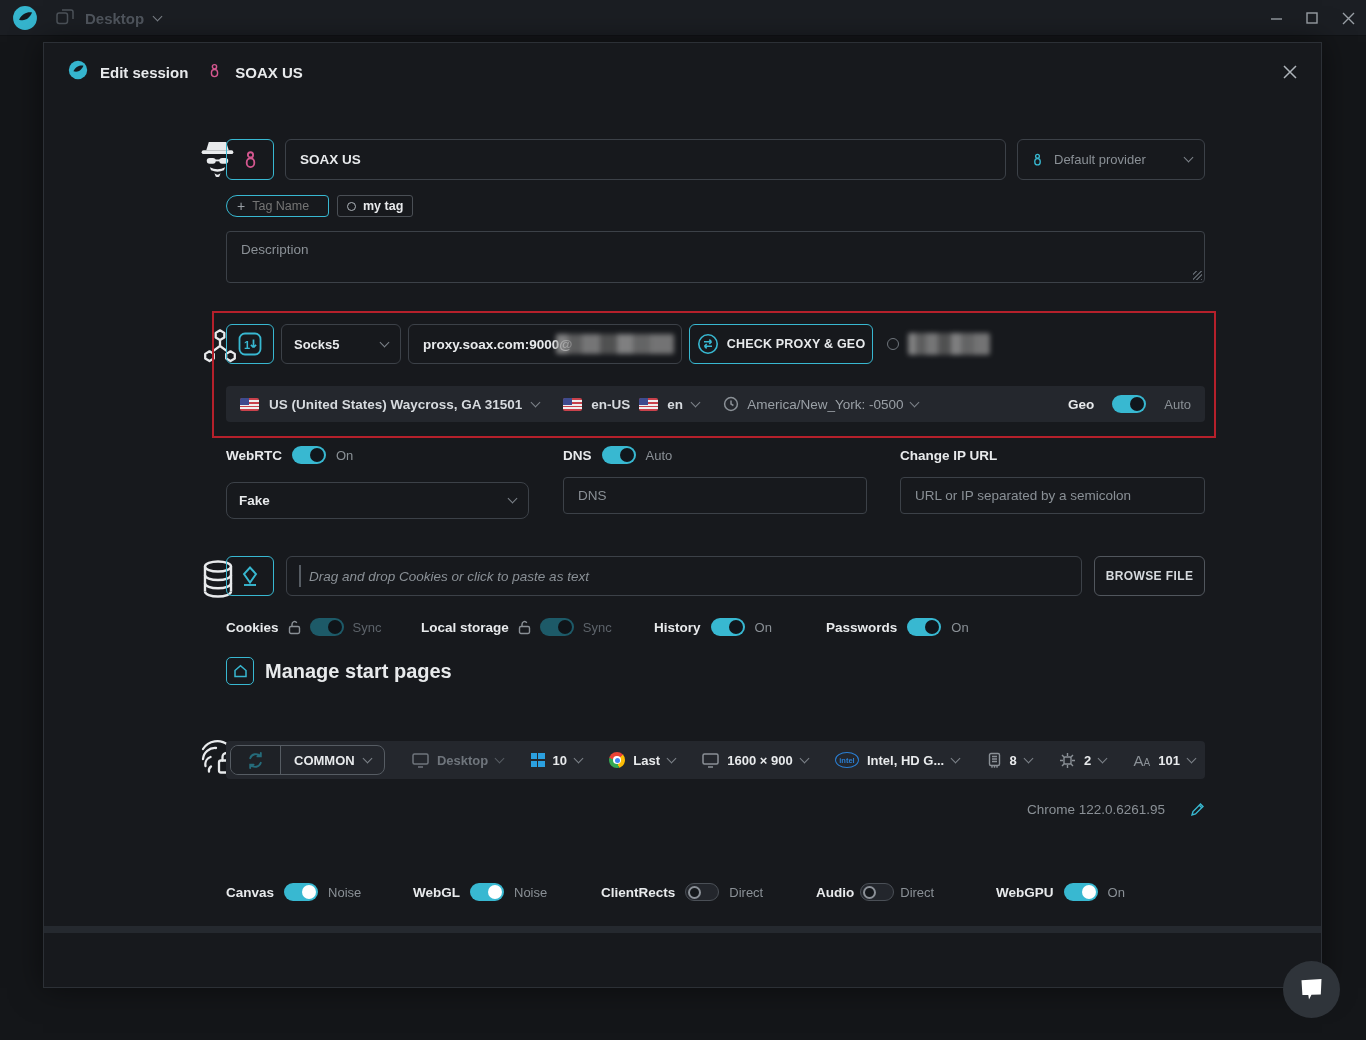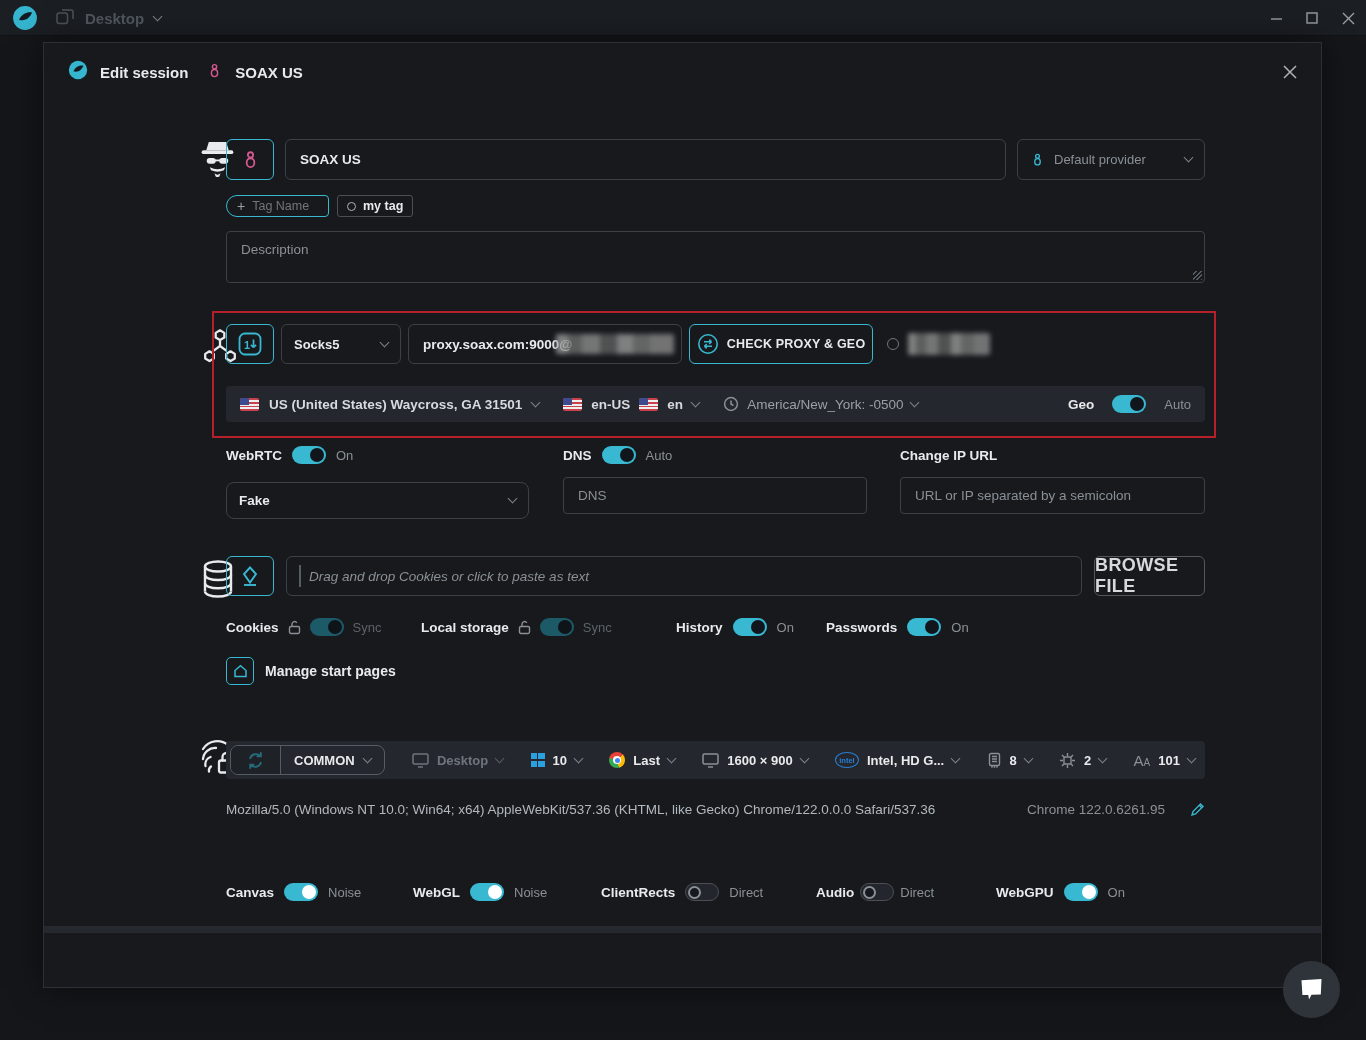--- a/index.html
+++ b/index.html
@@ -24,21 +24,21 @@
   .m-title{font-size:15px;font-weight:700;color:var(--text)}
   .m-close{position:absolute;right:16px;top:14px;width:30px;height:30px;display:flex;align-items:center;justify-content:center;color:#aeb4ba;font-size:19px;cursor:pointer}
 
   .sec-icon{position:absolute;color:var(--text)}
 
   .field{background:transparent;border:1px solid var(--border);border-radius:6px;color:var(--text);font-size:13.5px;font-weight:700;padding:0 14px;outline:none;width:100%;height:100%}
   .field::placeholder{color:var(--muted);font-weight:400}
   .field.italic::placeholder{font-style:italic}
   textarea.field{padding:10px 14px;resize:none;font-weight:400}
   .btn-acc{border:1.5px solid var(--accent);border-radius:6px;background:transparent;display:flex;align-items:center;justify-content:center;cursor:pointer}
-  .btn-gray{border:1px solid #51565d;border-radius:5px;background:transparent;display:flex;align-items:center;justify-content:center;color:#d6dade;font-size:18px;font-weight:700;letter-spacing:.4px;cursor:pointer}
+  .btn-gray{border:1px solid #51565d;border-radius:5px;background:transparent;display:flex;align-items:center;justify-content:center;color:#d6dade;font-size:12px;font-weight:700;letter-spacing:.4px;cursor:pointer}
   .dd{border:1px solid var(--border);border-radius:6px;display:flex;align-items:center;padding:0 12px;gap:9px;cursor:pointer}
   .dd-lbl{font-weight:700;color:var(--text);font-size:13px}
   .chv{width:7px;height:7px;border-right:1.7px solid #7d838a;border-bottom:1.7px solid #7d838a;transform:rotate(45deg);margin-top:-4px;flex:none}
   .blabel{font-weight:700;font-size:13.5px;color:var(--text)}
   .muted{color:var(--muted);font-size:13px}
 
   
   .tg{width:34px;height:18px;border-radius:9px;position:relative;display:inline-block;flex:none;cursor:pointer}
   .tg .knob{position:absolute;top:2px;width:14px;height:14px;border-radius:50%}
   .tg.on{background:var(--accent)}
@@ -354,21 +354,21 @@
         <span class="blabel">Local storage</span>
         <svg width="13" height="15" viewBox="0 0 13 15" fill="none" stroke="#8a9096" stroke-width="1.4">
             <rect x="1.5" y="6.5" width="10" height="7" rx="1.4"></rect>
             <path d="M4 6.5 V4.2 a2.6 2.6 0 0 1 4.8-1.4"></path>
           </svg>
         <span class="tg dim">
             <span class="knob"></span>
           </span>
         <span class="muted" style="color:#5d636a">Sync</span>
       </div>
-      <div class="row abs" style="left:450px;top:0;gap:10px">
+      <div class="row abs" style="left:428px;top:0;gap:10px">
         <span class="blabel">History</span>
         <span class="tg on">
             <span class="knob"></span>
           </span>
         <span class="muted">On</span>
       </div>
       <div class="row abs" style="left:600px;top:0;gap:10px">
         <span class="blabel">Passwords</span>
         <span class="tg on">
             <span class="knob"></span>
@@ -376,21 +376,21 @@
         <span class="muted">On</span>
       </div>
     </div>
 
     <div class="row abs" style="left:0;top:101px;gap:11px;height:28px">
       <span class="btn-acc" style="width:28px;height:28px;border-width:1.4px;border-radius:5px">
         <svg width="15" height="14" viewBox="0 0 15 14" fill="none" stroke="#38b8d1" stroke-width="1.5">
             <path d="M2 6.5 L7.5 1.8 L13 6.5 V12.5 H2 Z"></path>
           </svg>
       </span>
-      <span style="font-weight:700;font-size:14px;color:var(--text)">Manage start pages</span>
+      <span style="font-weight:700;font-size:20px;color:var(--text)">Manage start pages</span>
     </div>
   </div>
 
   <div class="abs" style="left:182px;top:698px;width:979px">
     <div class="fp-bar" style="height:38px;width:979px">
       <div class="preset-box">
         <span class="preset-refresh">
           <svg width="19" height="19" viewBox="0 0 19 19" fill="none" stroke="#256b7a" stroke-width="1.9" stroke-linecap="round">
               <path d="M4.2 7.2 a6 6 0 0 1 10-2.2 M14.8 2 v3.4 h-3.4"></path>
               <path d="M14.8 11.8 a6 6 0 0 1-10 2.2 M4.2 17 v-3.4 h3.4"></path>
@@ -454,21 +454,20 @@
         <span class="chv"></span>
       </span>
       <span class="fp-item">
         <span class="icon-aa">A<small>A</small></span>
         <span class="fp-txt">101</span>
         <span class="chv"></span>
       </span>
     </div>
 
     <div class="row" style="margin-top:23px;width:979px">
-      <span style="color:#b2b8be;font-size:13.5px">Mozilla/5.0 (Windows NT 10.0; Win64; x64) AppleWebKit/537.36 (KHTML, like Gecko) Chrome/122.0.0.0 Safari/537.36</span>
       <span class="row" style="margin-left:auto;gap:25px">
         <span class="muted" style="font-size:13.5px">Chrome 122.0.6261.95</span>
         <svg width="15" height="15" viewBox="0 0 15 15" fill="none" stroke="#38b8d1" stroke-width="1.4">
             <path d="M2 13 l1-3.5 L10.5 2 L13 4.5 L5.5 12 Z M9.3 3.2 l2.5 2.5"></path>
           </svg>
       </span>
     </div>
 
     <div class="abs" style="left:0;top:142px;width:979px;height:20px">
       <div class="row abs" style="left:0;gap:10px">

